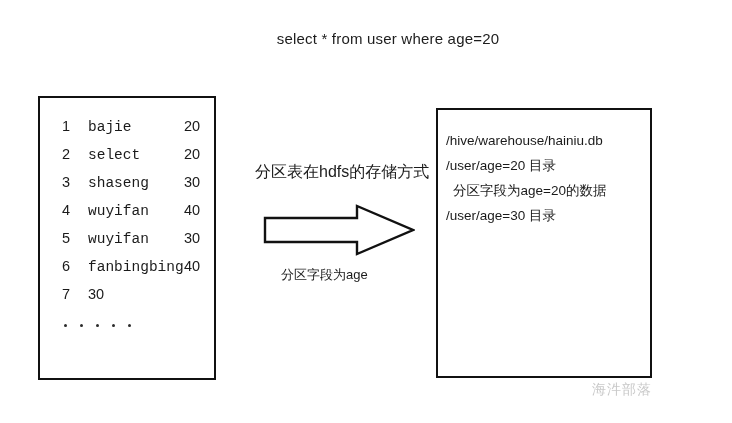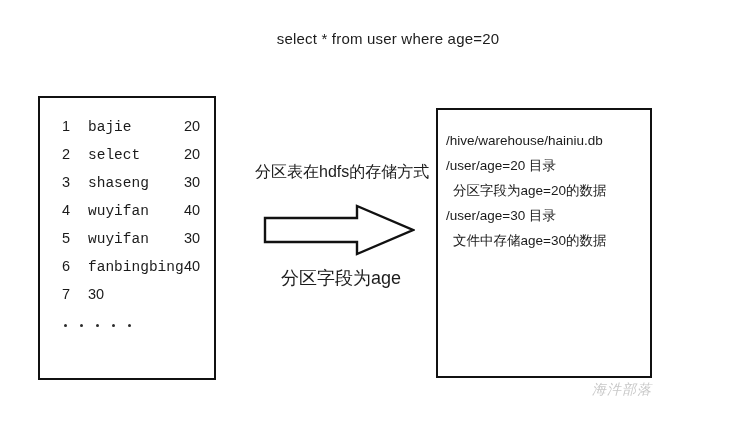--- a/index.html
+++ b/index.html
@@ -101,21 +101,21 @@
     top: 162px;
     width: 200px;
     font-size: 16px;
     color: #1c1c1c;
     white-space: nowrap;
   }
   #arrow-label-bottom {
     position: absolute;
     left: 281px;
     top: 266px;
-    font-size: 18px;
+    font-size: 13px;
     color: #1c1c1c;
     white-space: nowrap;
   }
   #block-arrow {
     position: absolute;
     left: 263px;
     top: 204px;
     width: 152px;
     height: 52px;
   }
@@ -146,21 +146,20 @@
   
   #watermark {
     position: absolute;
     left: 592px;
     top: 381px;
     font-size: 14px;
     color: #c9c9c9;
     letter-spacing: 1px;
     white-space: nowrap;
     user-select: none;
-    font-style: italic;
   }
 </style>
 </head>
 <body>
 
 <div id="canvas">
 
   <div class="sql-caption">select * from user where age=20</div>
 
   <div class="box" id="source-table-box">
@@ -218,19 +217,18 @@
   </div>
 
   <div id="arrow-label-bottom">分区字段为age</div>
 
   <div class="box" id="hdfs-box">
     <div class="hdfs-list" id="hdfs-lines">
         <div class="hdfs-line">/hive/warehouse/hainiu.db</div>
         <div class="hdfs-line">/user/age=20 目录</div>
         <div class="hdfs-line indent">分区字段为age=20的数据</div>
         <div class="hdfs-line">/user/age=30  目录</div>
-        <div class="hdfs-line indent">文件中存储age=30的数据</div>
       </div>
   </div>
 
   <div id="watermark">海汼部落</div>
 
 </div>
 
 </body></html>

